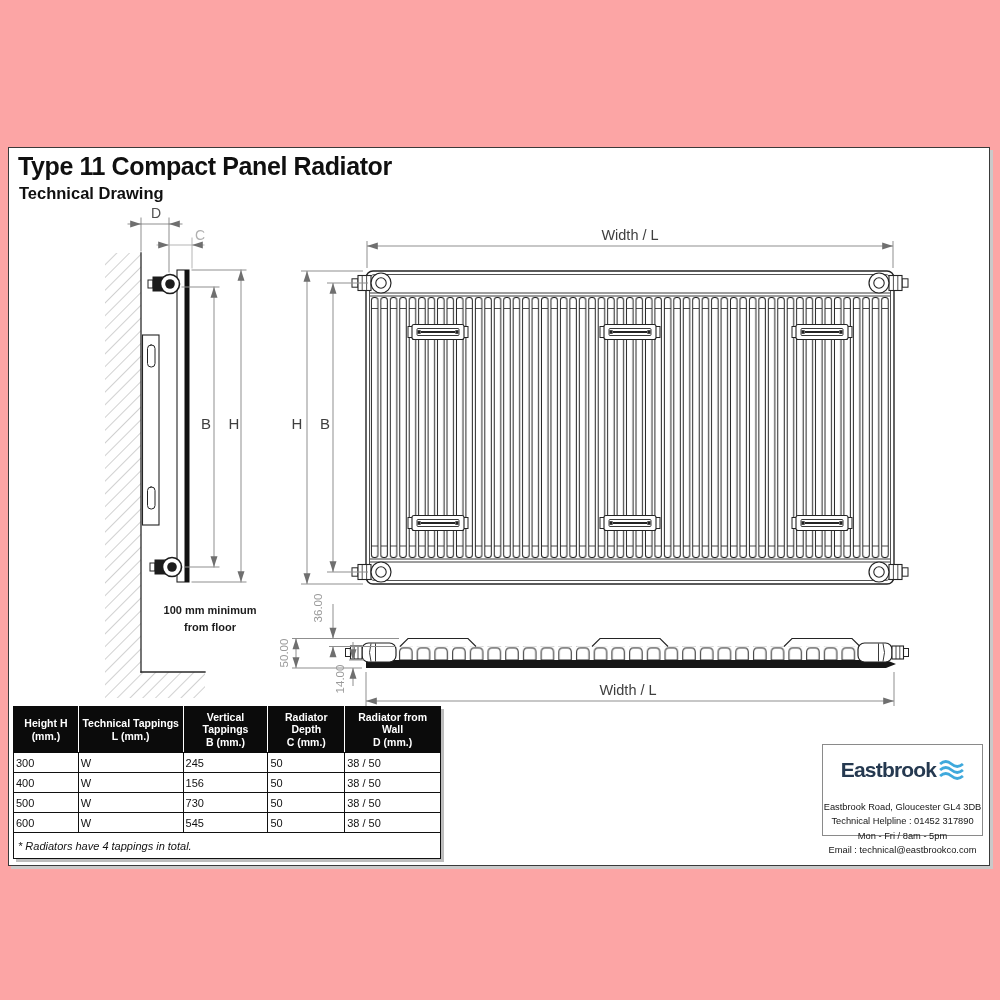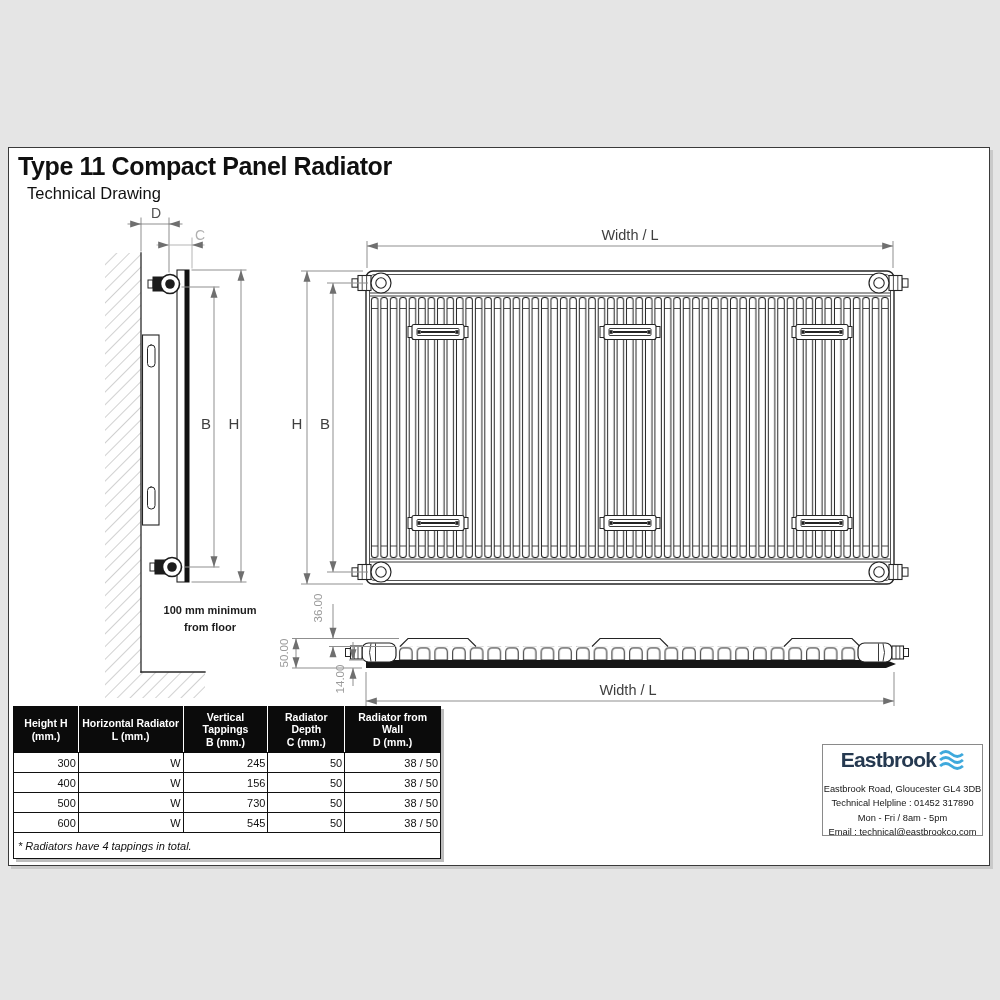--- a/index.html
+++ b/index.html
@@ -1,43 +1,43 @@
 <!DOCTYPE html>
 <html><head>
 <meta charset="utf-8">
 <style>
   html,body{margin:0;padding:0;background:#fff;}
-  .page{position:relative;width:1000px;height:1000px;background:#e5e5e5;overflow:hidden;
+  .page{position:relative;width:1000px;height:1000px;background:#fca5a5;overflow:hidden;
         font-family:"Liberation Sans", sans-serif;}
   .frame{position:absolute;left:8px;top:147px;width:980px;height:717px;
          border:1.6px solid #3a3a3a;background:#fff;box-shadow:3px 3px 0 #c9c9c9;}
   .title{position:absolute;left:18px;top:152px;font-size:25px;font-weight:bold;
          letter-spacing:-0.4px;color:#101010;white-space:nowrap;}
-  .subtitle{position:absolute;left:19px;top:184px;font-size:16.5px;font-weight:normal;color:#101010;margin-left:8px;}
+  .subtitle{position:absolute;left:19px;top:184px;font-size:16.5px;font-weight:bold;color:#101010;}
   svg.drawing{position:absolute;left:0;top:0;width:1000px;height:1000px;}
 
   
   .spec{position:absolute;left:13px;top:706px;width:428px;border-collapse:collapse;
         box-shadow:3px 3px 0 #bdbdbd;background:#fff;}
   .spec th{background:#0b0b0b;color:#fff;font-size:10.5px;font-weight:bold;
            line-height:1.18;padding:4px 1px;white-space:pre-line;border:1.4px solid #0b0b0b;
            border-right:1.4px solid #fff;}
   .spec th:last-child{border-right:1.4px solid #0b0b0b;}
-  .spec td{border:1.4px solid #111;font-size:11px;color:#111;text-align:right;
+  .spec td{border:1.4px solid #111;font-size:11px;color:#111;text-align:left;
            height:19px;padding:0 2px;}
   .spec td.foot{text-align:left;font-size:11px;padding:3px 4px;font-style:italic;}
 
   
   .brand{position:absolute;left:822px;top:744px;width:161px;height:92px;
          border:1.2px solid #8a8a8a;background:#fff;text-align:center;
-         display:flex;flex-direction:column;justify-content:flex-start;padding-top:3px;
+         display:flex;flex-direction:column;justify-content:flex-start;padding-top:13px;
          box-sizing:border-box;}
   .brand .logo-row{display:flex;align-items:center;justify-content:center;gap:3px;height:26px;}
   .brand .logo-name{font-size:21px;font-weight:800;letter-spacing:-0.8px;color:#253950;}
-  .brand .contact{font-size:9.3px;line-height:1.55;color:#151515;margin-top:10px;}
+  .brand .contact{font-size:9.3px;line-height:1.55;color:#151515;margin-top:18px;}
 </style>
 </head>
 <body>
 
 <div class="page">
   <div class="frame"></div>
   <div class="title">Type 11 Compact Panel Radiator</div>
   <div class="subtitle">Technical Drawing</div>
 
   <svg class="drawing" viewBox="0 0 1000 1000">
@@ -240,21 +240,21 @@
       <col style="width:65px">
         <col style="width:105px">
         <col style="width:85px">
       <col style="width:77px">
         <col style="width:96px">
     </colgroup>
     <thead>
       <tr>
         <th>Height H
 (mm.)</th>
-        <th>Horizontal Radiator
+        <th>Technical Tappings
 L (mm.)</th>
         <th>Vertical Tappings
 B (mm.)</th>
         <th>Radiator Depth
 C (mm.)</th>
         <th>Radiator from Wall
 D (mm.)</th>
       </tr>
     </thead>
     <tbody>

